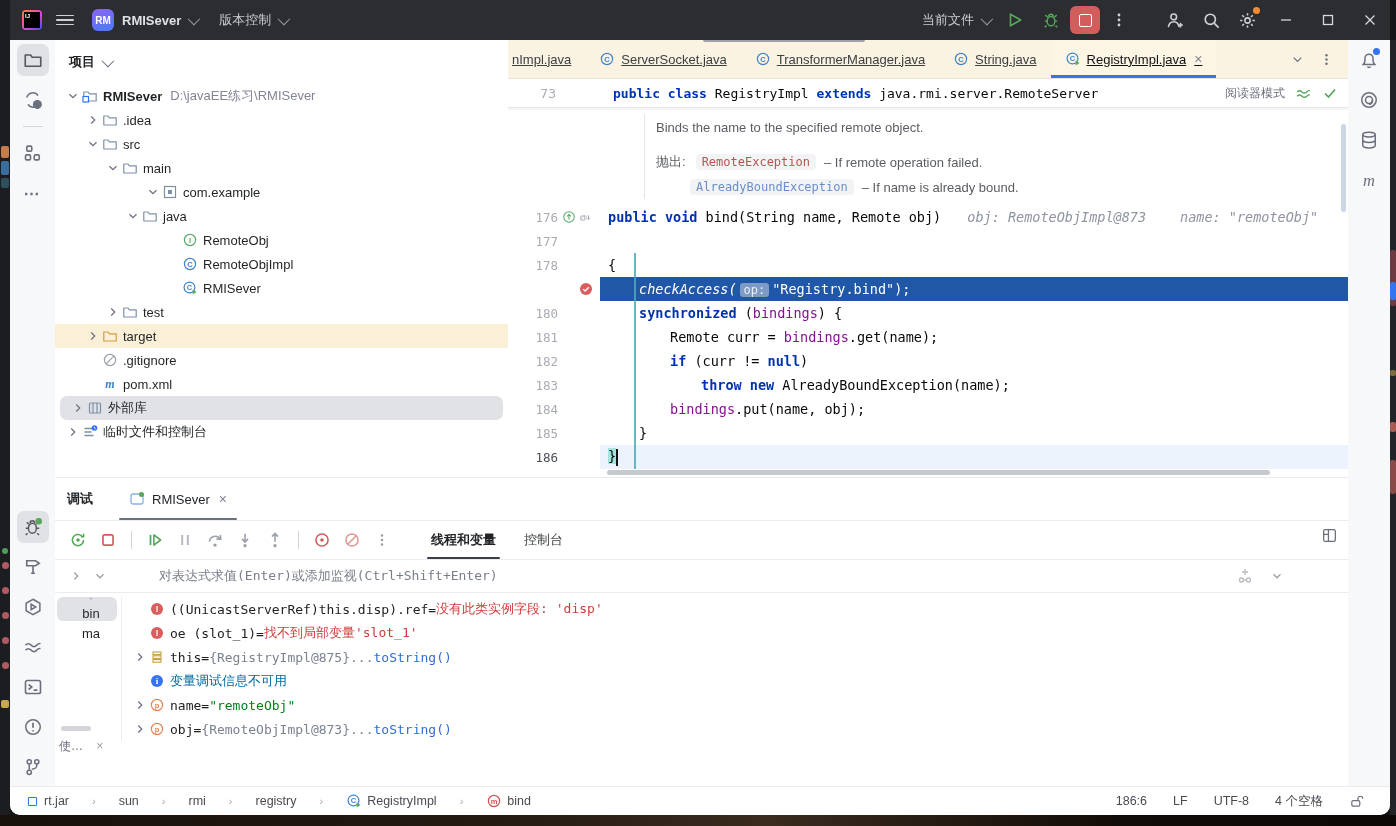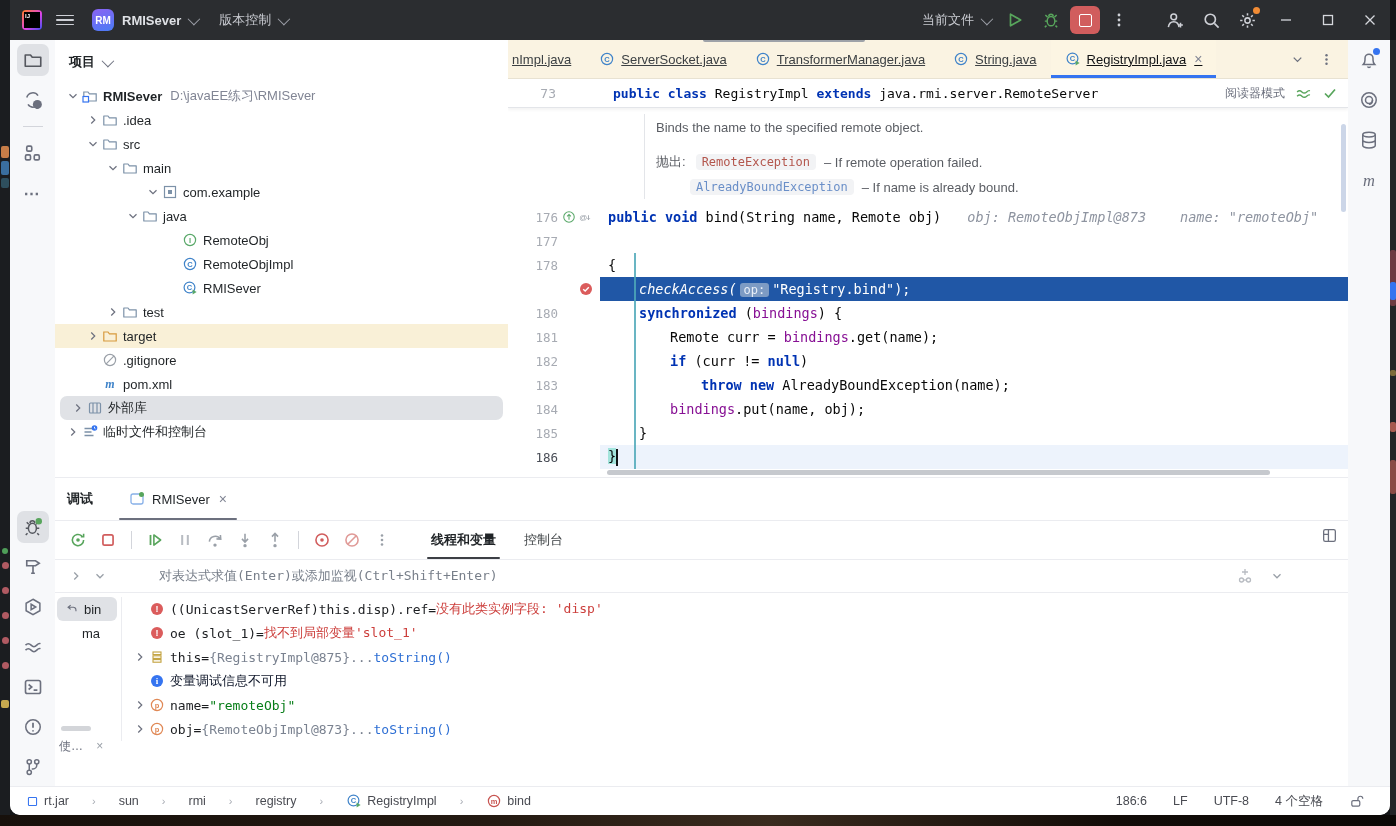--- a/index.html
+++ b/index.html
@@ -103,30 +103,30 @@
   .dt-tab.on{font-weight:600;}
   .dt-tab.on::after{content:"";position:absolute;left:8px;right:8px;bottom:0;height:2.5px;background:#3c3f45;border-radius:2px;}
   .dt-tab.off{color:#3c4043;}
   .layout-ico{position:absolute;right:10px;top:6px;}
   .watchbar{height:32px;border-top:1px solid #ebecf0;border-bottom:1px solid #ebecf0;display:flex;align-items:center;color:#82878f;}
   .watchbar .ph{font-family:"DejaVu Sans Mono",monospace;font-size:13px;color:#787f8a;margin-left:52px;}
   .wb-right{margin-left:auto;display:flex;align-items:center;gap:16px;padding-right:64px;color:#9aa0a8;}
   .dbg-content{position:relative;height:168px;}
   .frames{position:absolute;left:0;top:4px;width:64px;}
   .frow{height:24px;display:flex;align-items:center;padding-left:8px;gap:5px;color:#1f2326;overflow:hidden;}
-  .frow.sel{background:#e0e2e6;border-radius:6px;margin:0 2px;}
+  .frow.sel{background:#e0e2e6;border-radius:6px;margin:0 2px;flex-direction:column;}
   .watches{position:absolute;left:66px;right:0;top:4px;border-left:1px solid #ebecf0;padding-top:0;}
   .wrow{height:24px;display:flex;align-items:center;font-family:"DejaVu Sans Mono",monospace;font-size:13px;color:#1c1e21;}
   .wchev{width:16px;margin-left:10px;flex:none;display:flex;justify-content:center;}
   .wico{width:18px;flex:none;display:flex;justify-content:center;margin-right:4px;}
   .werr{color:#cc3e3b;}
   .wref{color:#7a8290;}
   .wlink{color:#2e6fd4;}
   .wstr{color:#067d17;}
-  .wplain{font-family:"Liberation Sans",sans-serif;color:#0f172a;}
+  .wplain{font-family:"Liberation Sans",sans-serif;color:#0369a1;}
   .minitab{position:absolute;left:4px;bottom:6px;color:#6c707e;font-size:12px;}
   .minitab .pillbar{width:30px;height:5px;background:#d3d5d9;border-radius:3px;margin-bottom:7px;margin-left:2px;}
   
   .status{position:absolute;left:0;bottom:0;width:100%;height:28px;background:#fff;border-top:1px solid #ebecf0;display:flex;align-items:center;font-size:12.5px;color:#494b52;border-radius:0 0 10px 10px;}
   .crumbs{display:flex;align-items:center;margin-left:16px;gap:20px;}
   .crumb{display:flex;align-items:center;gap:5px;}
   .csep{color:#a7abb3;margin:0 3px;font-size:11px;}
   .stat-right{margin-left:auto;display:flex;align-items:center;gap:26px;margin-right:26px;}
   svg{display:block;}
 </style>

